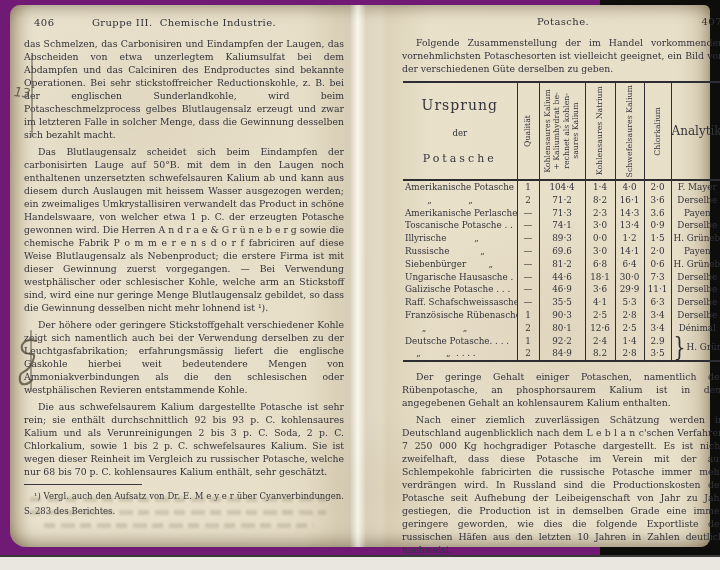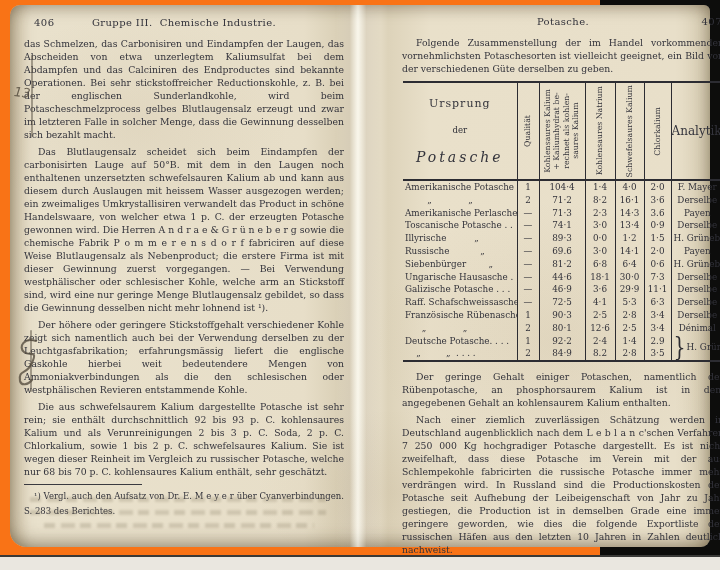--- a/index.html
+++ b/index.html
@@ -1,16 +1,16 @@
 <!DOCTYPE html>
 <html lang="de"><head>
 <meta charset="utf-8">
 <style>
   html,body{margin:0;padding:0;width:720px;height:570px;overflow:hidden;background:#0d0d0c;}
-  .scan{position:relative;width:600px;height:570px;background:#f97316;font-family:"DejaVu Serif",serif;}
+  .scan{position:relative;width:600px;height:570px;background:#701a75;font-family:"DejaVu Serif",serif;}
   .bottom-strip{position:absolute;left:0;bottom:0;width:720px;height:13px;background:#eae7e0;border-top:2px solid #3a3a38;}
   .spread{
     position:absolute;left:10px;top:5px;width:700px;height:542px;
     border-radius:10px 6px 9px 16px;
     background:
       radial-gradient(ellipse 220px 160px at 18% 22%, rgba(126,96,52,.07), transparent 70%),
       radial-gradient(ellipse 260px 200px at 78% 62%, rgba(126,96,52,.08), transparent 70%),
       radial-gradient(ellipse 200px 120px at 55% 90%, rgba(126,96,52,.07), transparent 70%),
       linear-gradient(90deg,#d7cbb0 0%,#e9e1cc 3%,#e7dec8 42%,#dbd1b8 46.5%,#f2ecdc 49.5%,#efe8d7 51%,#ddd3ba 54%,#e9e0ca 60%,#e8dfc9 95%,#dcd2b8 100%);
     box-shadow:inset 0 10px 16px -8px rgba(70,52,25,.35), inset 0 -12px 18px -8px rgba(70,52,25,.4), inset 14px 0 22px -12px rgba(70,52,25,.35), inset -14px 0 22px -12px rgba(70,52,25,.35);
@@ -28,23 +28,23 @@
   p.body{margin:0 0 4px 0;font-size:9.3px;line-height:13px;text-align:justify;text-indent:14px;hyphens:auto;overflow-wrap:break-word;}
   p.noindent{text-indent:0;}
   .fnrule{width:118px;height:1px;background:#3a3a40;margin:6px 0 4px 0;}
   p.footnote{margin:0;font-size:8.5px;line-height:15px;text-align:justify;text-indent:10px;}
   
   table.potash{border-collapse:collapse;table-layout:fixed;width:320px;margin:6px 0 8px 1px;
     border-top:2px solid #2c2c32;border-bottom:2px solid #2c2c32;}
   table.potash th{border-bottom:2px solid #2c2c32;font-weight:normal;padding:0;vertical-align:middle;}
   table.potash th:not(:first-child), table.potash td:not(:first-child){border-left:1px solid #2c2c32;}
   .origin-cell{display:flex;flex-direction:column;justify-content:space-evenly;height:96px;text-align:center;}
-  .origin-cell .o1{font-size:11px;letter-spacing:1px;}
+  .origin-cell .o1{font-size:14px;letter-spacing:1px;}
   .origin-cell .o2{font-size:8.6px;}
-  .origin-cell .o3{font-size:14px;letter-spacing:3px;font-style:italic;}
+  .origin-cell .o3{font-size:11px;letter-spacing:3px;}
   .rot{writing-mode:vertical-rl;transform:rotate(180deg);font-size:7.8px;line-height:9.4px;white-space:pre-line;margin:0 auto;text-align:center;max-height:94px;}
   th.c-ana-h{font-size:12px;text-align:center;}
   table.potash td{height:12.8px;padding:0 2px;font-size:8.8px;line-height:12.8px;vertical-align:middle;}
   td.c-name{text-align:left;white-space:pre;overflow:hidden;padding-left:6px;}
   td.c-num{text-align:center;}
   td.c-ana{text-align:center;font-size:8.4px;padding-left:3px;white-space:nowrap;overflow:hidden;}
   td.c-ana .brace{font-size:19px;font-weight:normal;vertical-align:middle;display:inline-block;transform:scaleY(1.35);margin-right:1px;color:#2c2c32;}
   .after-table{margin-top:9px;}
   
   .pencil-note{position:absolute;font-family:"DejaVu Sans",sans-serif;font-style:italic;font-size:13px;color:rgba(86,78,64,.85);transform:rotate(6deg);}
@@ -203,21 +203,21 @@
               <td class="c-num">—</td>
               <td class="c-num">46·9</td>
               <td class="c-num">3·6</td>
               <td class="c-num">29·9</td>
               <td class="c-num">11·1</td>
               <td class="c-ana">Derselbe</td>
             </tr>
             <tr>
               <td class="c-name">Raff. Schafschweissasche .</td>
               <td class="c-num">—</td>
-              <td class="c-num">72·5</td>
+              <td class="c-num">35·5</td>
               <td class="c-num">4·1</td>
               <td class="c-num">5·3</td>
               <td class="c-num">6·3</td>
               <td class="c-ana">Derselbe</td>
             </tr>
             <tr>
               <td class="c-name">Französische Rübenasche</td>
               <td class="c-num">1</td>
               <td class="c-num">90·3</td>
               <td class="c-num">2·5</td>

